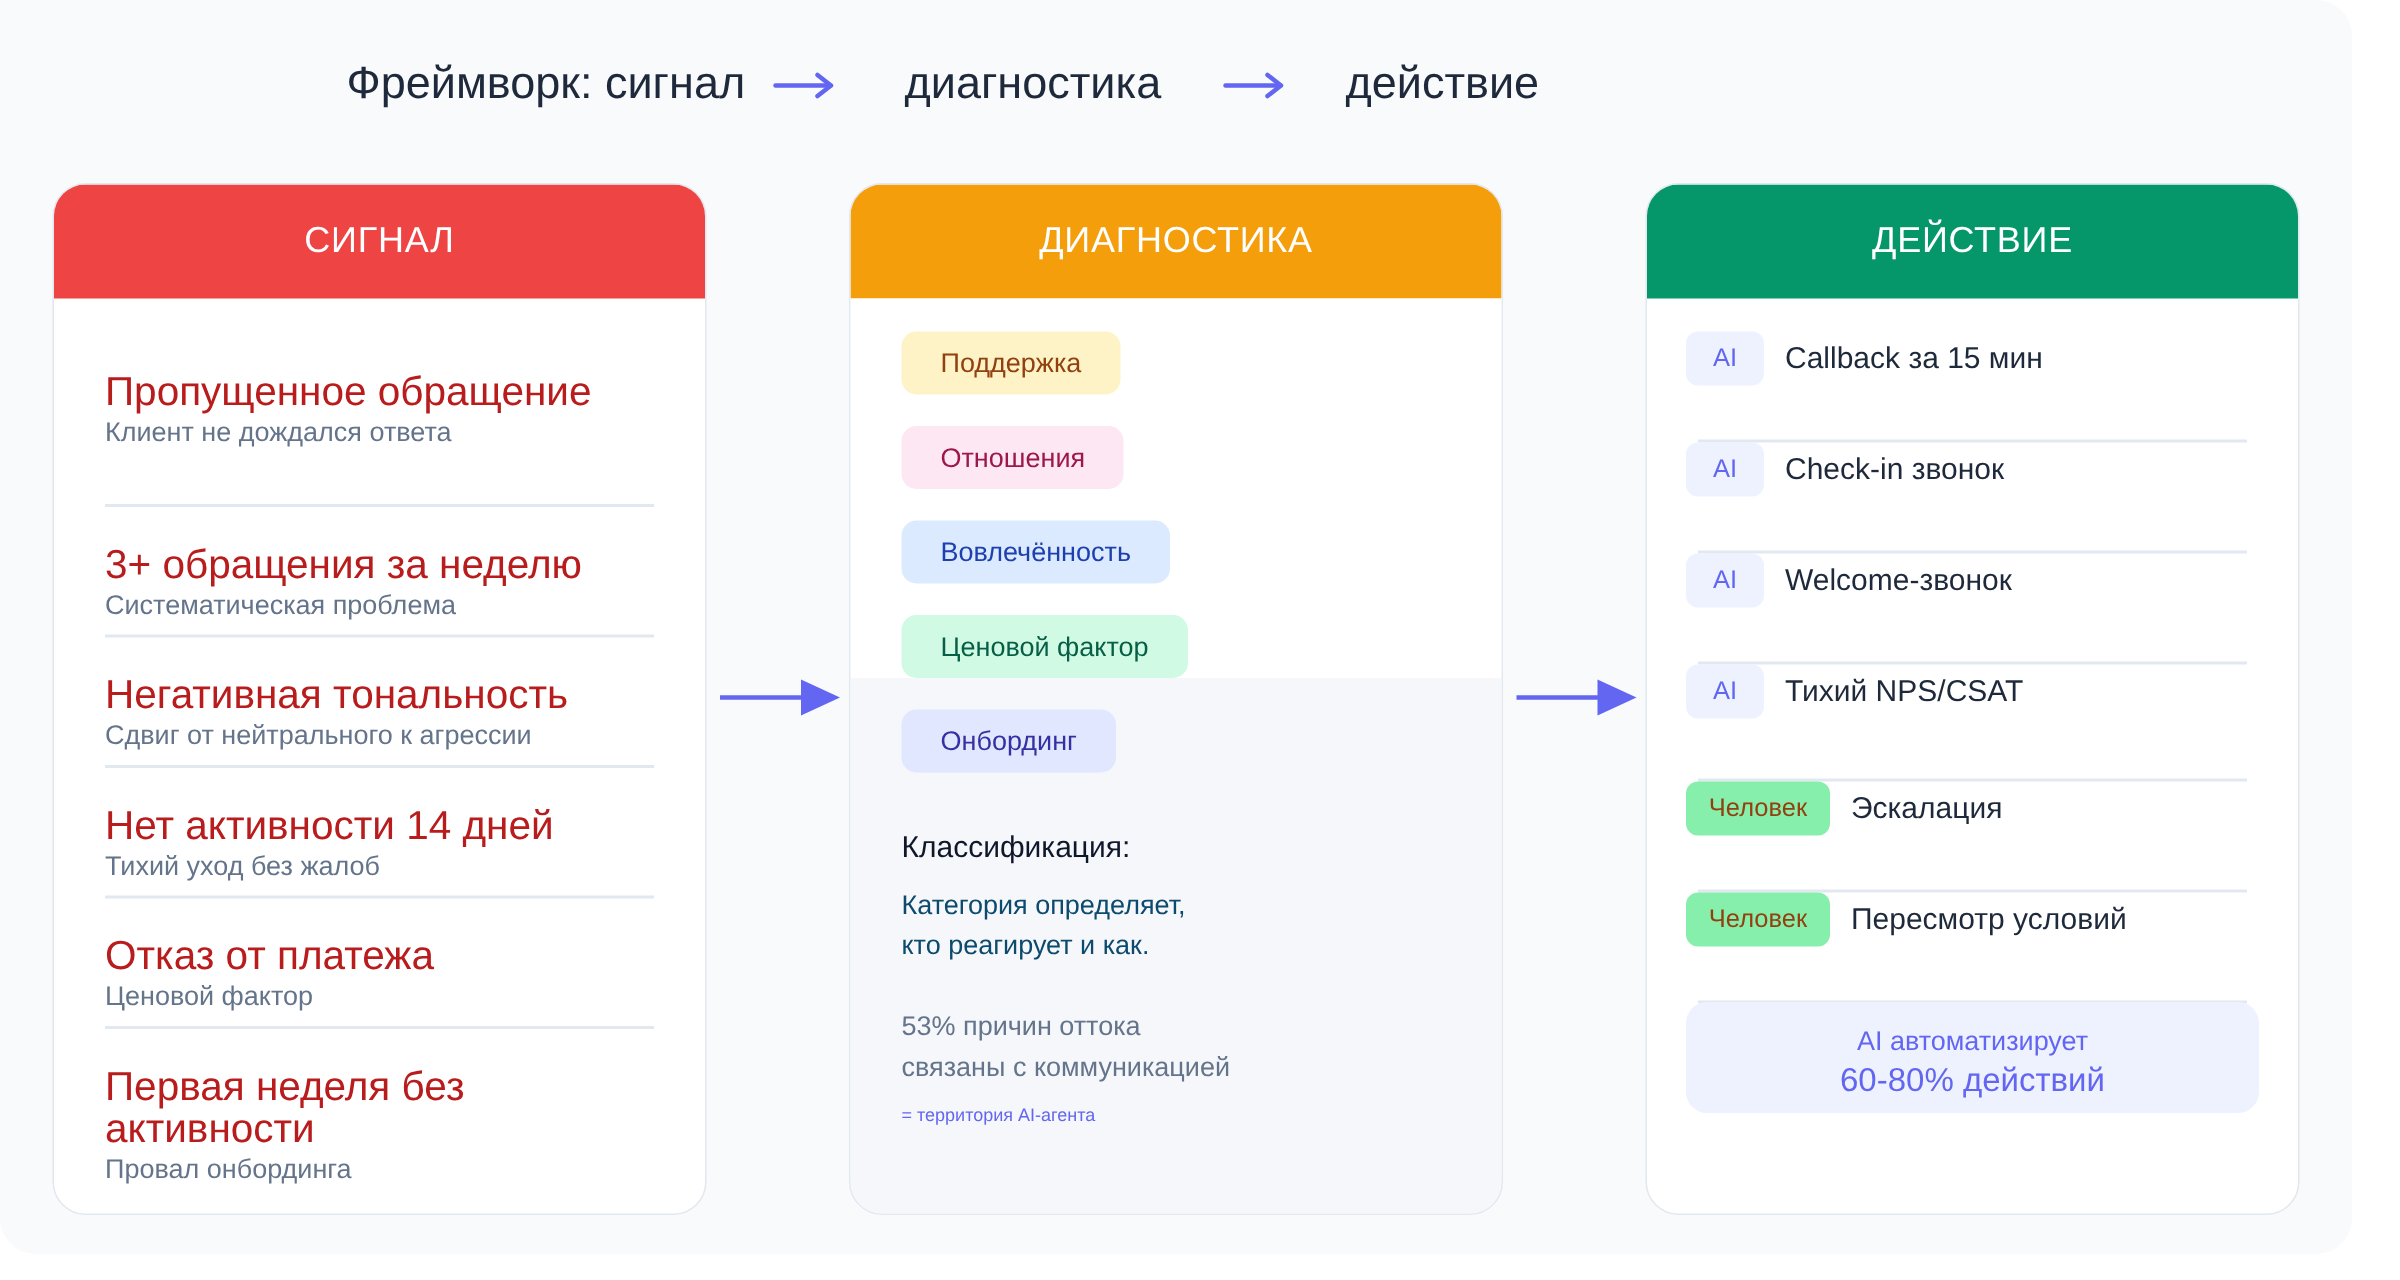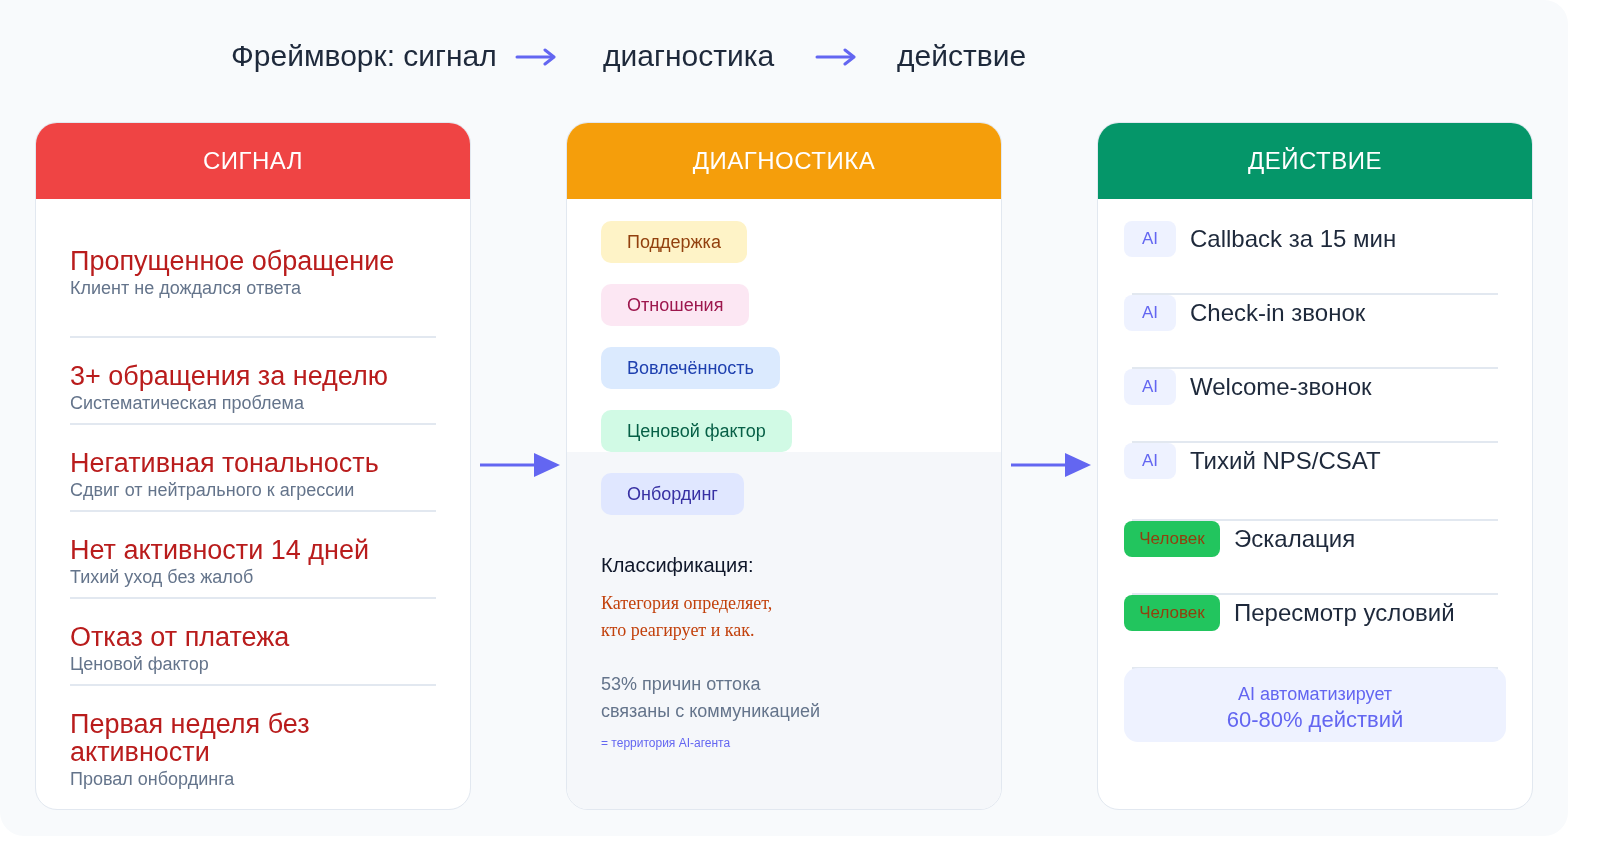--- a/index.html
+++ b/index.html
@@ -31,33 +31,33 @@
   .sig-item .main { font-size: 27px; color: #b91c1c; line-height: 28px; padding-top: 4px; margin-top: 16px; }
   .sig-item .sub { font-size: 18px; color: #64748b; line-height: 26px; }
   
   .diag-top { background: #ffffff; height: 253px; position: relative; }
   .diag-bottom { background: #f5f7fa; height: 360px; position: relative; }
   .tag {
     position: absolute; left: 34px; height: 42px; border-radius: 10px;
     font-size: 18px; line-height: 42px; padding: 0 26px;
   }
   .class-title { position: absolute; left: 34px; top: 102px; font-size: 20px; color: #0f172a; }
-  .class-desc { position: absolute; left: 34px; top: 138px; font-size: 18px; color: #c2410c; line-height: 27px; font-family: Liberation Serif, serif; }
+  .class-desc { position: absolute; left: 34px; top: 138px; font-size: 18px; color: #0c4a6e; line-height: 27px; }
   .churn { position: absolute; left: 34px; top: 219px; font-size: 18px; color: #64748b; line-height: 27px; }
   .terr { position: absolute; left: 34px; top: 284px; font-size: 12px; color: #6366f1; }
   
   .act-list { padding: 22px 26px 0 26px; }
   .act-item { position: relative; height: 74px; display: flex; align-items: flex-start; }
   .act-item .divider { position: absolute; left: 8px; right: 8px; bottom: 0; height: 2px; background: #e2e8f0; }
   .badge {
     margin-top: 0; height: 36px; border-radius: 8px; font-size: 17px; line-height: 36px; text-align: center;
   }
   .badge.ai { width: 52px; background: #eef2ff; color: #6366f1; }
-  .badge.human { width: 96px; background: #22c55e; color: #92400e; }
-  .act-text { font-size: 24px; color: #1e293b; line-height: 36px; margin-left: 14px; }
+  .badge.human { width: 96px; background: #86efac; color: #92400e; }
+  .act-text { font-size: 20px; color: #1e293b; line-height: 36px; margin-left: 14px; }
   .act-summary {
     position: absolute; left: 26px; top: 545px; width: 382px; height: 74px;
     background: #eef2ff; border-radius: 14px; text-align: center; color: #6366f1;
   }
   .act-summary .l1 { font-size: 18px; padding-top: 14px; line-height: 24px; }
   .act-summary .l2 { font-size: 22px; line-height: 28px; }
   .flow-arrow { position: absolute; width: 84px; height: 32px; }
 </style>
 </head>
 <body>

